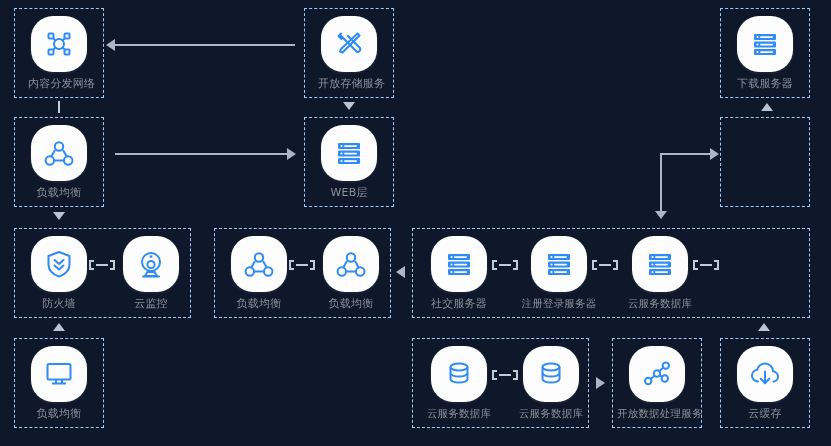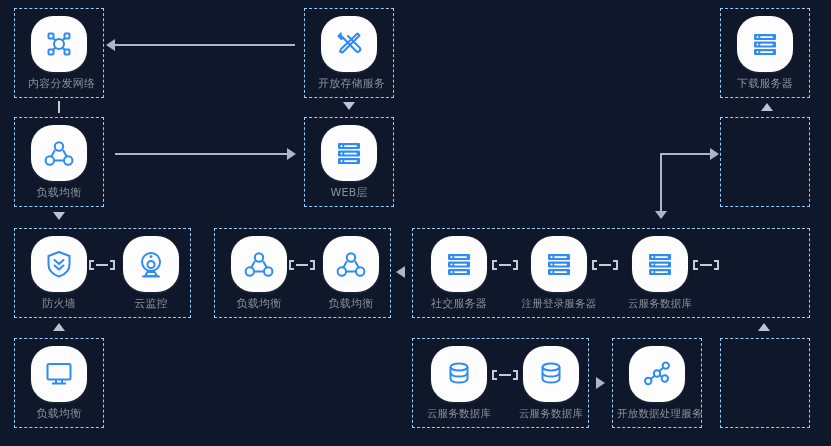--- a/index.html
+++ b/index.html
@@ -396,14 +396,26 @@
           <circle cx="8.2" cy="24" r="3.2"></circle>
           <circle cx="17" cy="16.5" r="3.2"></circle>
           <circle cx="24.8" cy="21.5" r="3.2"></circle>
           <circle cx="25.8" cy="8.6" r="3.2"></circle>
         </g>
       </svg>
     </div>
     <div class="cap wide">开放数据处理服务</div>
   </div>
 
+  <div class="node" style="left:734px;top:346px;">
+    <div class="tile">
+      <svg width="34" height="34" viewBox="0 0 34 34">
+        <g fill="none" stroke="#2f8bf7" stroke-width="2" stroke-linecap="round" stroke-linejoin="round">
+          <path d="M10 24.5 C6.5 24.5 4 21.8 4 18.6 C4 15.6 6.3 13.1 9.3 12.8 C10.1 9.2 13.2 6.6 17 6.6 C21.3 6.6 24.8 10 25 14.2 C27.8 14.6 30 17 30 19.8 C30 22.4 28 24.5 25.4 24.5"></path>
+          <line x1="17" y1="14.5" x2="17" y2="26"></line>
+          <path d="M12.8 21.8 L17 26.2 L21.2 21.8"></path>
+        </g>
+      </svg>
+    </div>
+    <div class="cap">云缓存</div>
+  </div>
 
 </div>
 
 </body></html>

